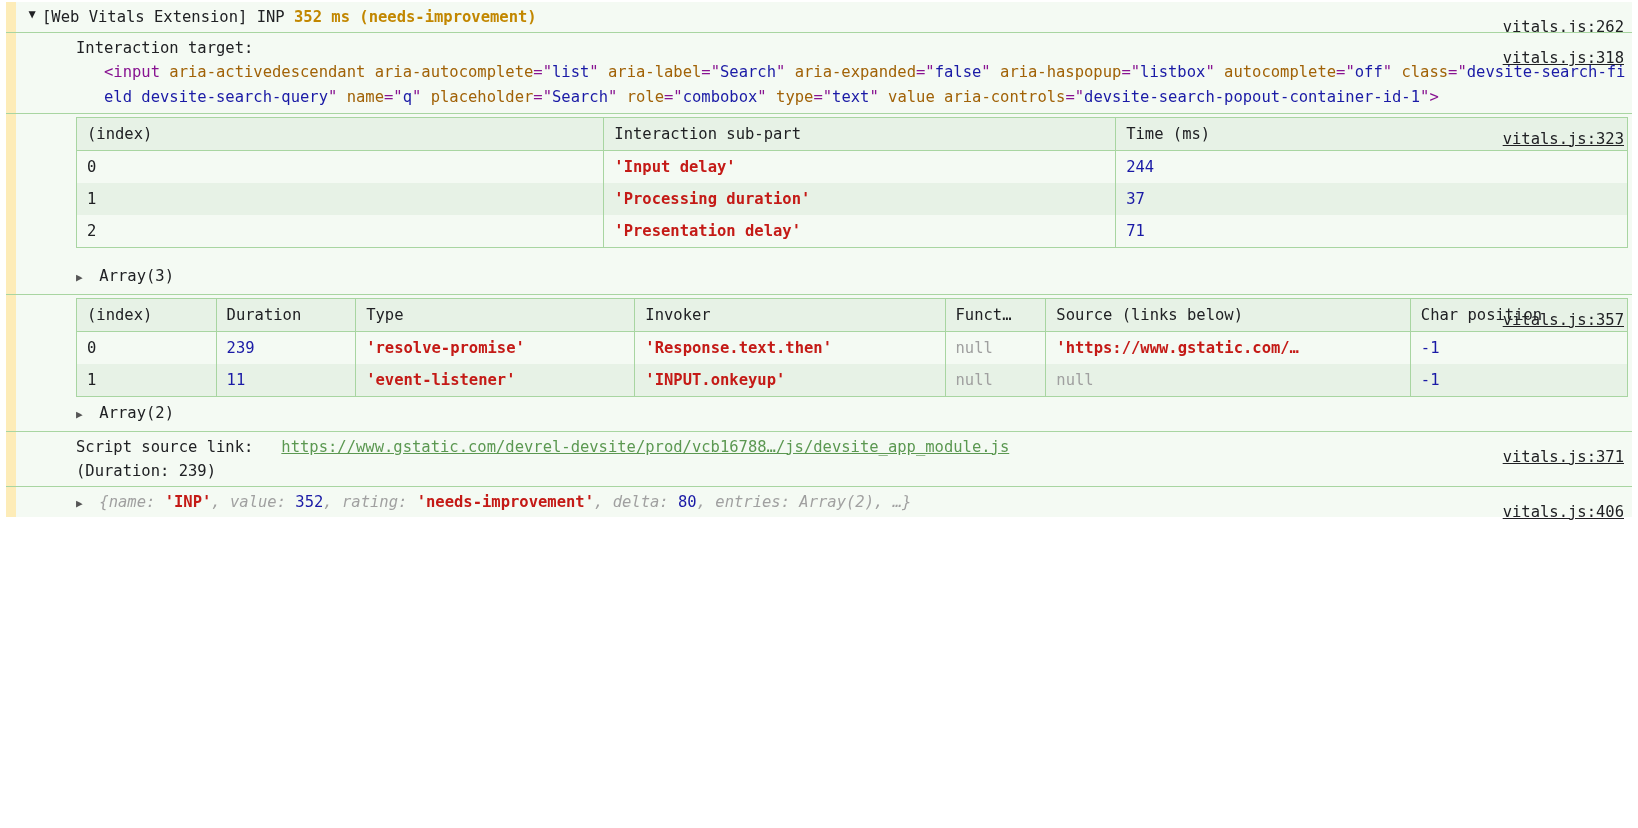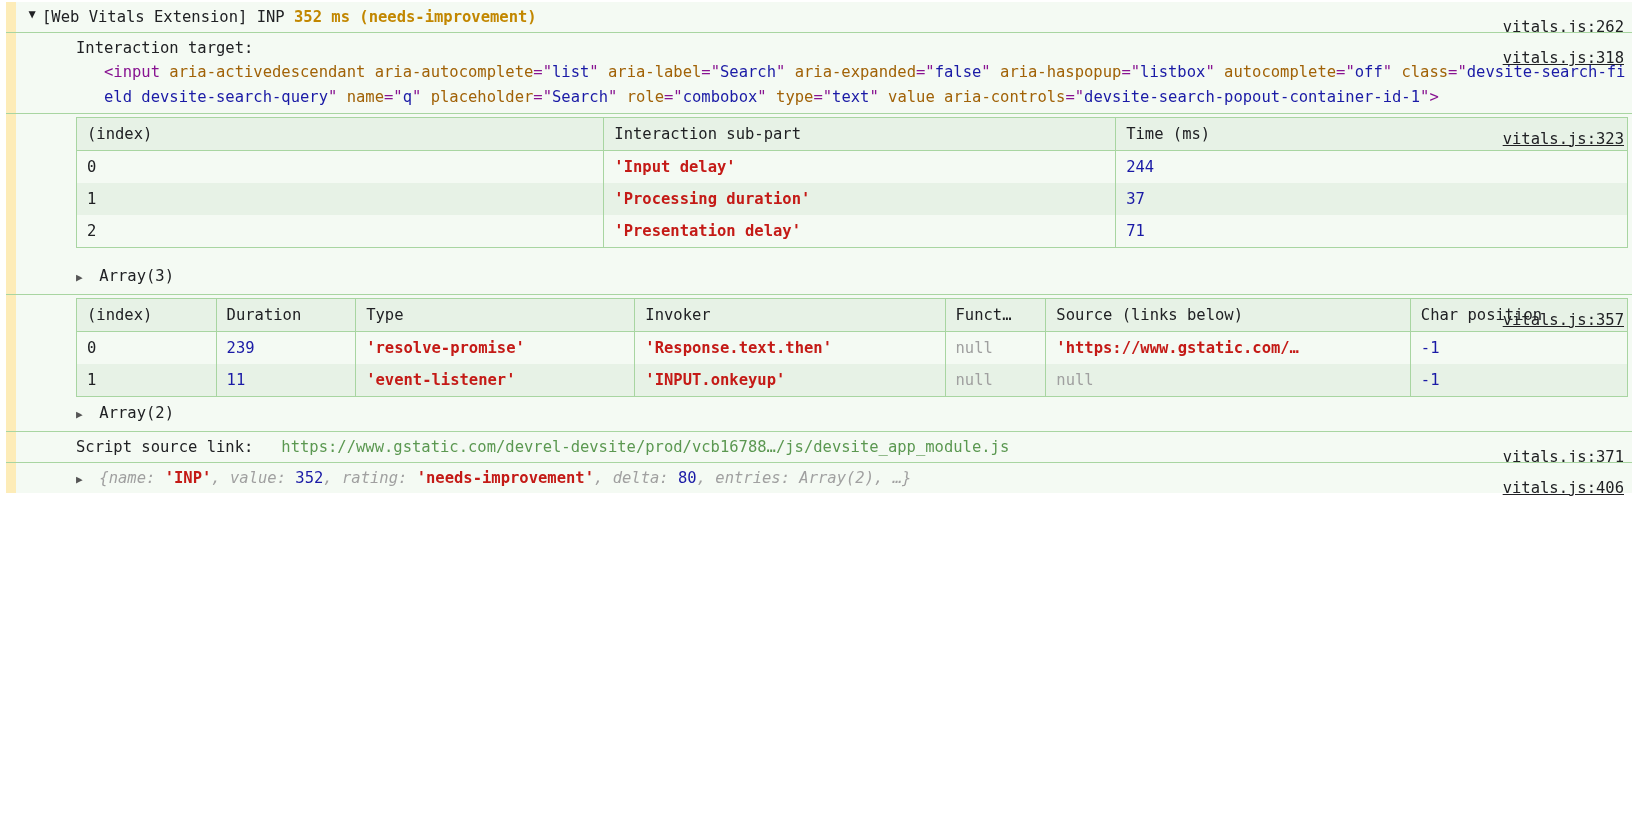--- a/index.html
+++ b/index.html
@@ -64,21 +64,21 @@
     user-select: none;
     font-size: 12px;
   }
   .disclosure.spacer { visibility: hidden; }
   .row-head .title-bold { font-weight: 400; }
   .orange { color: var(--orange); font-weight: 700; }
   .red { color: var(--red); font-weight: bold; }
   .blue { color: var(--blue); }
   .grey { color: var(--grey); }
   .grey-italic { color: var(--grey); font-style: italic; }
-  .link { color: var(--link); cursor: pointer; }
+  .link { color: var(--link); text-decoration: underline; cursor: pointer; }
 
   
   .markup { margin-left: 28px; word-break: break-all; line-height: 1.6; }
   .mk-tag { color: var(--purple); }
   .mk-attr { color: #a16207; }
   .mk-eq { color: var(--purple); }
   .mk-val { color: var(--blue); }
   .mk-punc { color: var(--purple); }
 
   
@@ -241,20 +241,21 @@
   </div>
 
   <div class="entry">
     <div class="gutter"></div>
     <div class="disclosure spacer">▶</div>
     <div class="indent"></div>
     <div class="entry-body">
       <span>Script source link:</span>
       <span>&nbsp;</span>
       <span class="link">https://www.gstatic.com/devrel-devsite/prod/vcb16788…/js/devsite_app_module.js</span>
+      <div>(Duration: 239)</div>
     </div>
     <span class="src">vitals.js:371</span>
   </div>
 
   <div class="entry">
     <div class="gutter"></div>
     <div class="disclosure spacer">▶</div>
     <div class="indent"></div>
     <div class="entry-body obj-row">
       <span class="disclosure-inline">▶</span>

